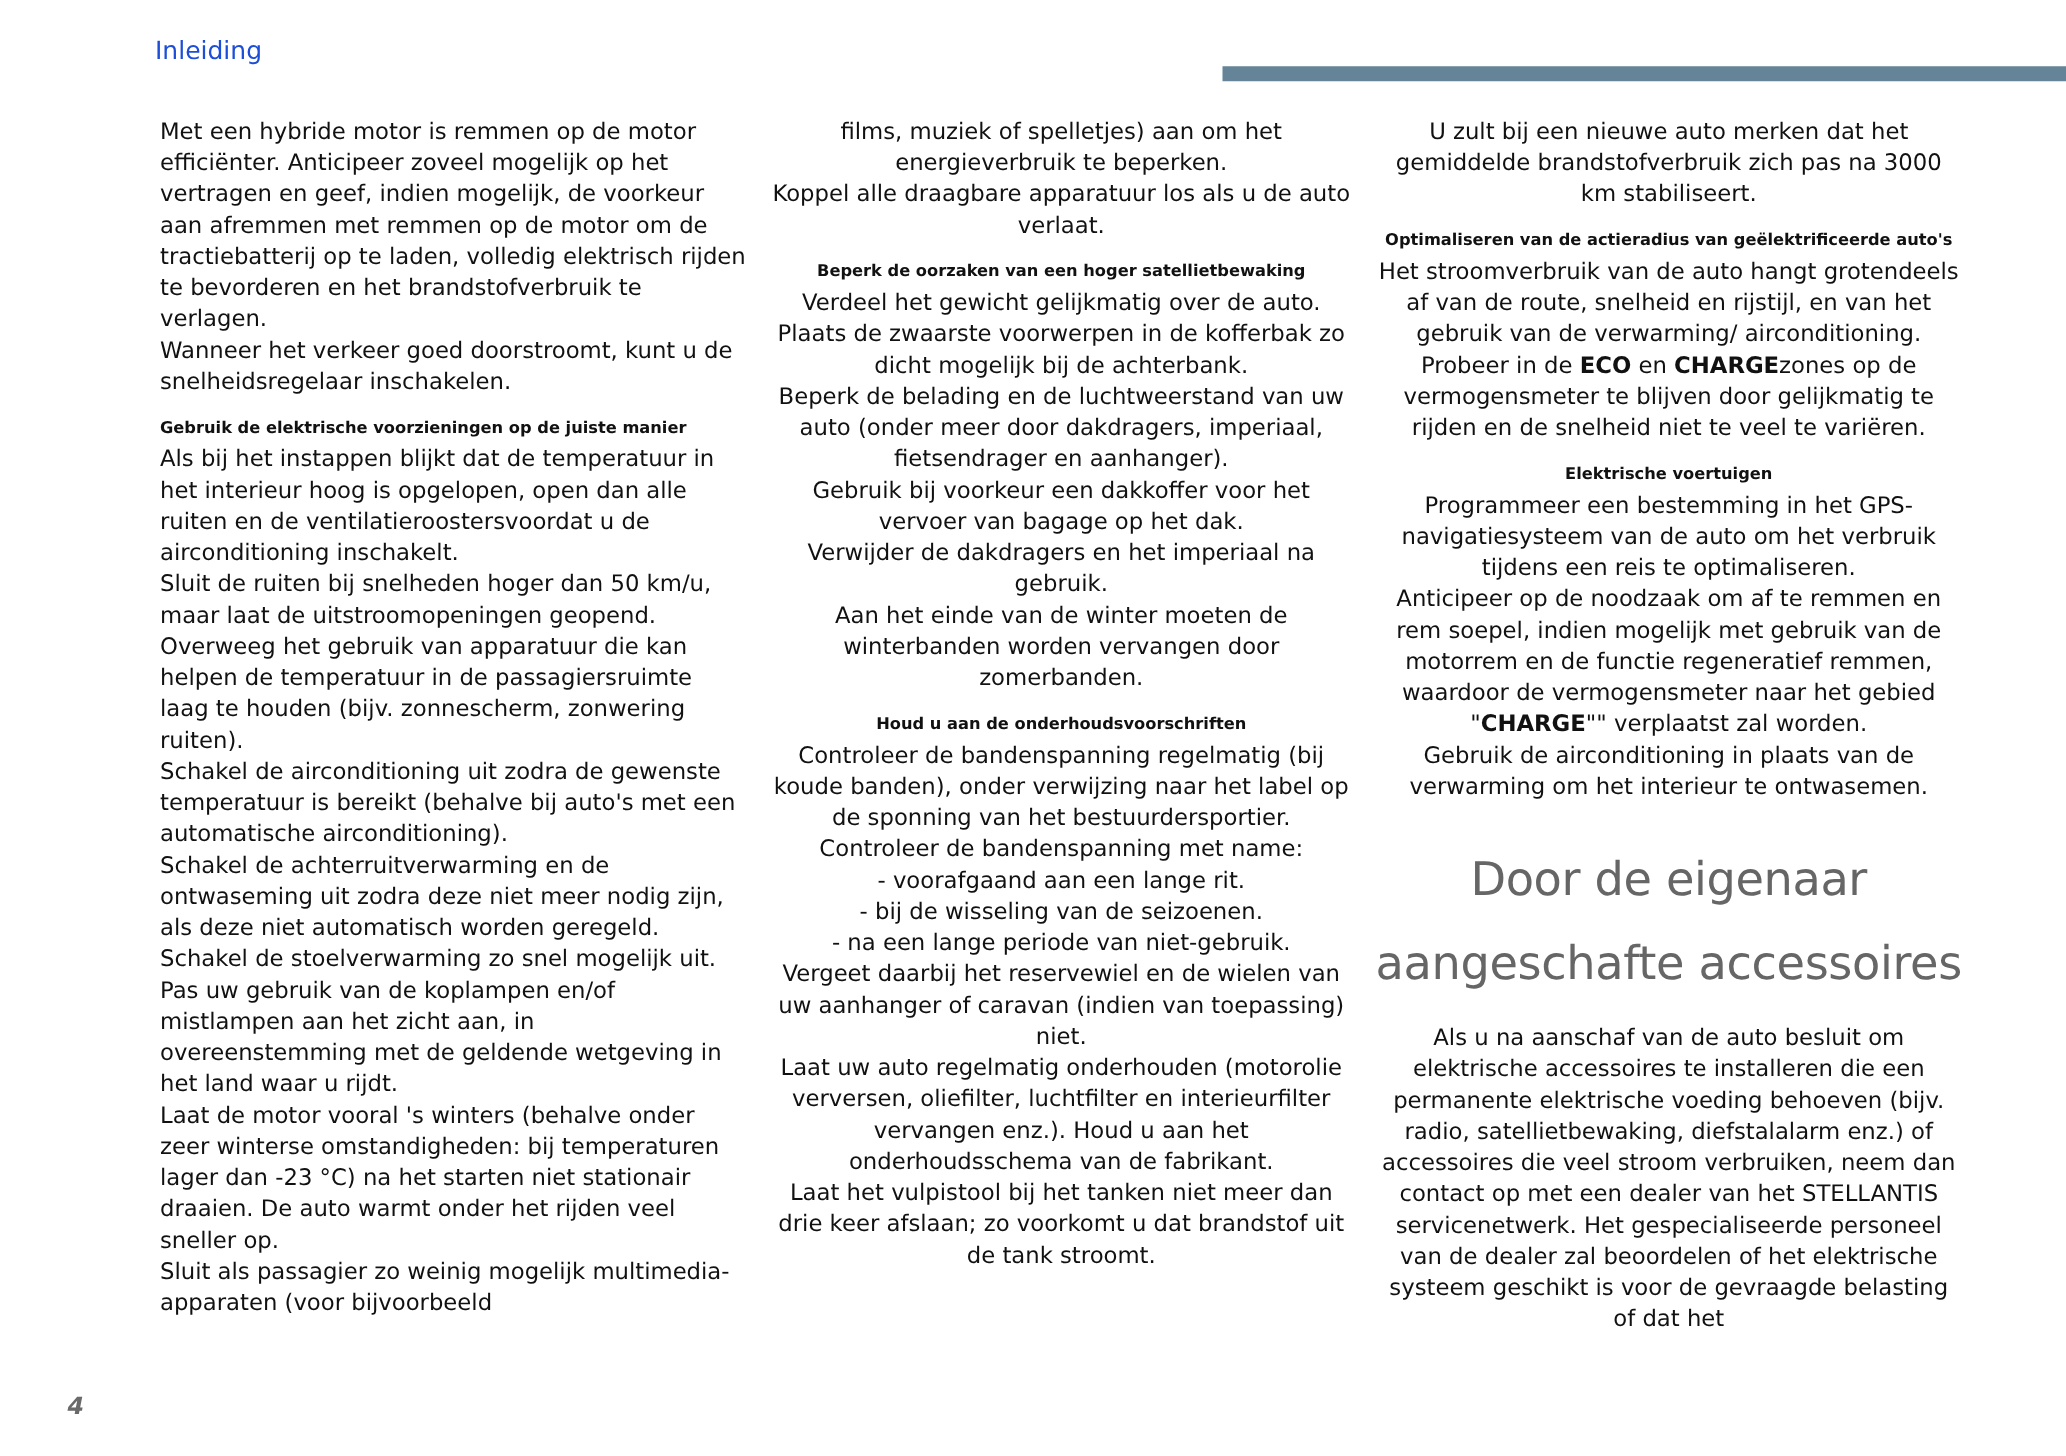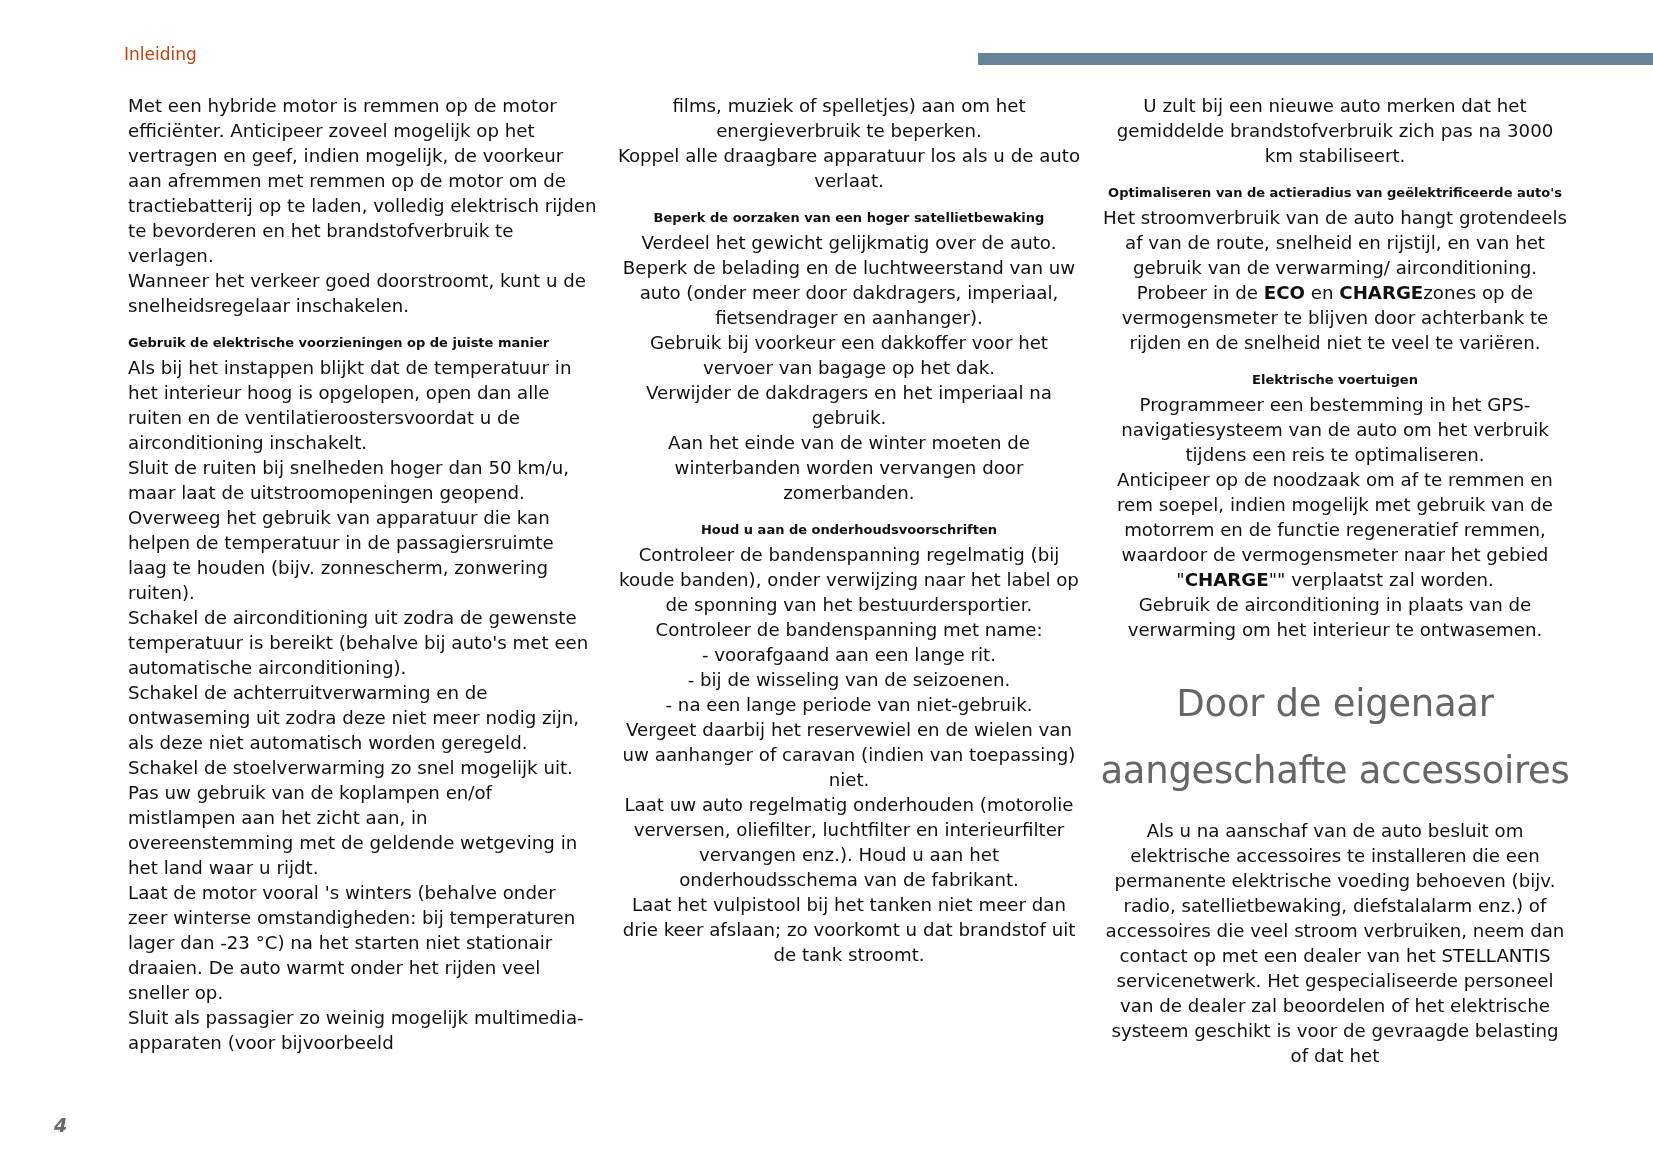--- a/index.html
+++ b/index.html
@@ -1,18 +1,18 @@
 <!DOCTYPE html>
 <html><head>
 <meta charset="utf-8">
 <style>
   html, body { margin: 0; padding: 0; background: #ffffff; }
   body { width: 1653px; height: 1165px; position: relative; overflow: hidden;
          font-family: "DejaVu Sans", sans-serif; color: #111111; }
-  .header-title { position: absolute; left: 124px; top: 44px; font-size: 17px; color: #c2410c; }
+  .header-title { position: absolute; left: 124px; top: 28px; font-size: 20px; color: #1d4ed8; }
   .header-bar { position: absolute; left: 978px; top: 53px; width: 675px; height: 12px; background: #658498; }
   .col { position: absolute; top: 93px; width: 470px; font-size: 18.2px; line-height: 25px; }
   .col1 { left: 128px; }
   .col2 { left: 614px; text-align: center; }
   .col3 { left: 1100px; text-align: center; }
   .col p { margin: 0; }
   .col h3 { margin: 12px 0 0 0; font-size: 13px; font-weight: bold; line-height: 25px; }
   .col h2 { margin: 28px 0 14px 0; font-size: 37px; line-height: 67px; font-weight: normal; color: #666666; letter-spacing: -0.3px; }
   .page-number { position: absolute; left: 54px; top: 1114px; font-size: 19px; font-weight: bold; color: #6a6a6a; font-style: italic; }
   b { font-weight: bold; }
@@ -36,41 +36,42 @@
   <p>Pas uw gebruik van de koplampen en/of mistlampen aan het zicht aan, in overeenstemming met de geldende wetgeving in het land waar u rijdt.</p>
   <p>Laat de motor vooral 's winters (behalve onder zeer winterse omstandigheden: bij temperaturen lager dan -23 °C) na het starten niet stationair draaien. De auto warmt onder het rijden veel sneller op.</p>
   <p>Sluit als passagier zo weinig mogelijk multimedia-apparaten (voor bijvoorbeeld</p>
 </div>
 
 <div class="col col2">
   <p>films, muziek of spelletjes) aan om het energieverbruik te beperken.</p>
   <p>Koppel alle draagbare apparatuur los als u de auto verlaat.</p>
   <h3>Beperk de oorzaken van een hoger satellietbewaking</h3>
   <p>Verdeel het gewicht gelijkmatig over de auto.</p>
+  <p>Plaats de zwaarste voorwerpen in de kofferbak zo dicht mogelijk bij de achterbank.</p>
   <p>Beperk de belading en de luchtweerstand van uw auto (onder meer door dakdragers, imperiaal, fietsendrager en aanhanger).</p>
   <p>Gebruik bij voorkeur een dakkoffer voor het vervoer van bagage op het dak.</p>
   <p>Verwijder de dakdragers en het imperiaal na gebruik.</p>
   <p>Aan het einde van de winter moeten de winterbanden worden vervangen door zomerbanden.</p>
   <h3>Houd u aan de onderhoudsvoorschriften</h3>
   <p>Controleer de bandenspanning regelmatig (bij koude banden), onder verwijzing naar het label op de sponning van het bestuurdersportier.</p>
   <p>Controleer de bandenspanning met name:</p>
   <p>- voorafgaand aan een lange rit.</p>
   <p>- bij de wisseling van de seizoenen.</p>
   <p>- na een lange periode van niet-gebruik.</p>
   <p>Vergeet daarbij het reservewiel en de wielen van uw aanhanger of caravan (indien van toepassing) niet.</p>
   <p>Laat uw auto regelmatig onderhouden (motorolie verversen, oliefilter, luchtfilter en interieurfilter vervangen enz.). Houd u aan het onderhoudsschema van de fabrikant.</p>
   <p>Laat het vulpistool bij het tanken niet meer dan drie keer afslaan; zo voorkomt u dat brandstof uit de tank stroomt.</p>
 </div>
 
 <div class="col col3">
   <p>U zult bij een nieuwe auto merken dat het gemiddelde brandstofverbruik zich pas na 3000 km stabiliseert.</p>
   <h3>Optimaliseren van de actieradius van geëlektrificeerde auto's</h3>
   <p>Het stroomverbruik van de auto hangt grotendeels af van de route, snelheid en rijstijl, en van het gebruik van de verwarming/ airconditioning.</p>
   <p>
-    <span>Probeer in de </span><b>ECO</b><span> en </span><b>CHARGE</b><span>zones op de vermogensmeter te blijven door achterbank te rijden en de snelheid niet te veel te variëren.</span>
+    <span>Probeer in de </span><b>ECO</b><span> en </span><b>CHARGE</b><span>zones op de vermogensmeter te blijven door gelijkmatig te rijden en de snelheid niet te veel te variëren.</span>
   </p>
   <h3>Elektrische voertuigen</h3>
   <p>Programmeer een bestemming in het GPS-navigatiesysteem van de auto om het verbruik tijdens een reis te optimaliseren.</p>
   <p>
     <span>Anticipeer op de noodzaak om af te remmen en rem soepel, indien mogelijk met gebruik van de motorrem en de functie regeneratief remmen, waardoor de vermogensmeter naar het gebied "</span><b>CHARGE</b><span>"" verplaatst zal worden.</span>
   </p>
   <p>Gebruik de airconditioning in plaats van de verwarming om het interieur te ontwasemen.</p>
   <h2>Door de eigenaar aangeschafte accessoires</h2>
   <p>Als u na aanschaf van de auto besluit om elektrische accessoires te installeren die een permanente elektrische voeding behoeven (bijv. radio, satellietbewaking, diefstalalarm enz.) of accessoires die veel stroom verbruiken, neem dan contact op met een dealer van het STELLANTIS servicenetwerk. Het gespecialiseerde personeel van de dealer zal beoordelen of het elektrische systeem geschikt is voor de gevraagde belasting of dat het</p>
 </div>

